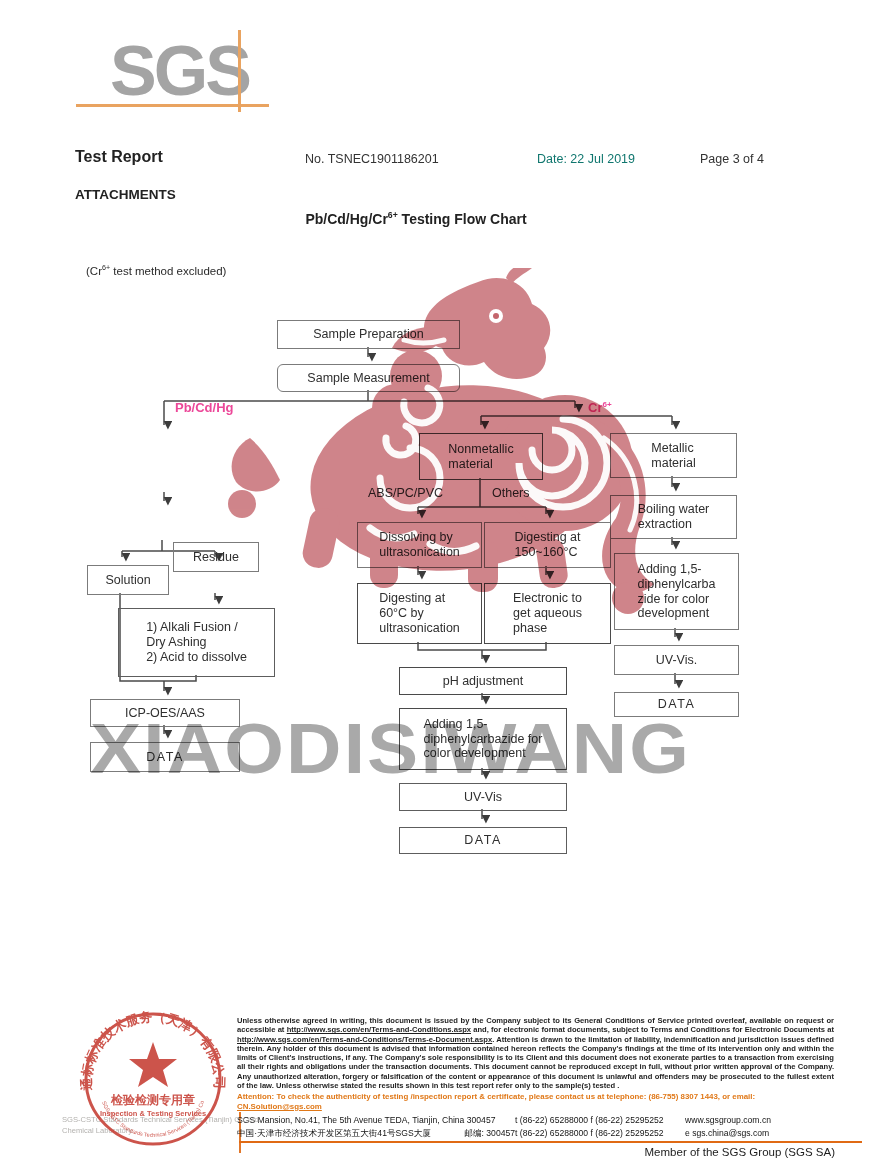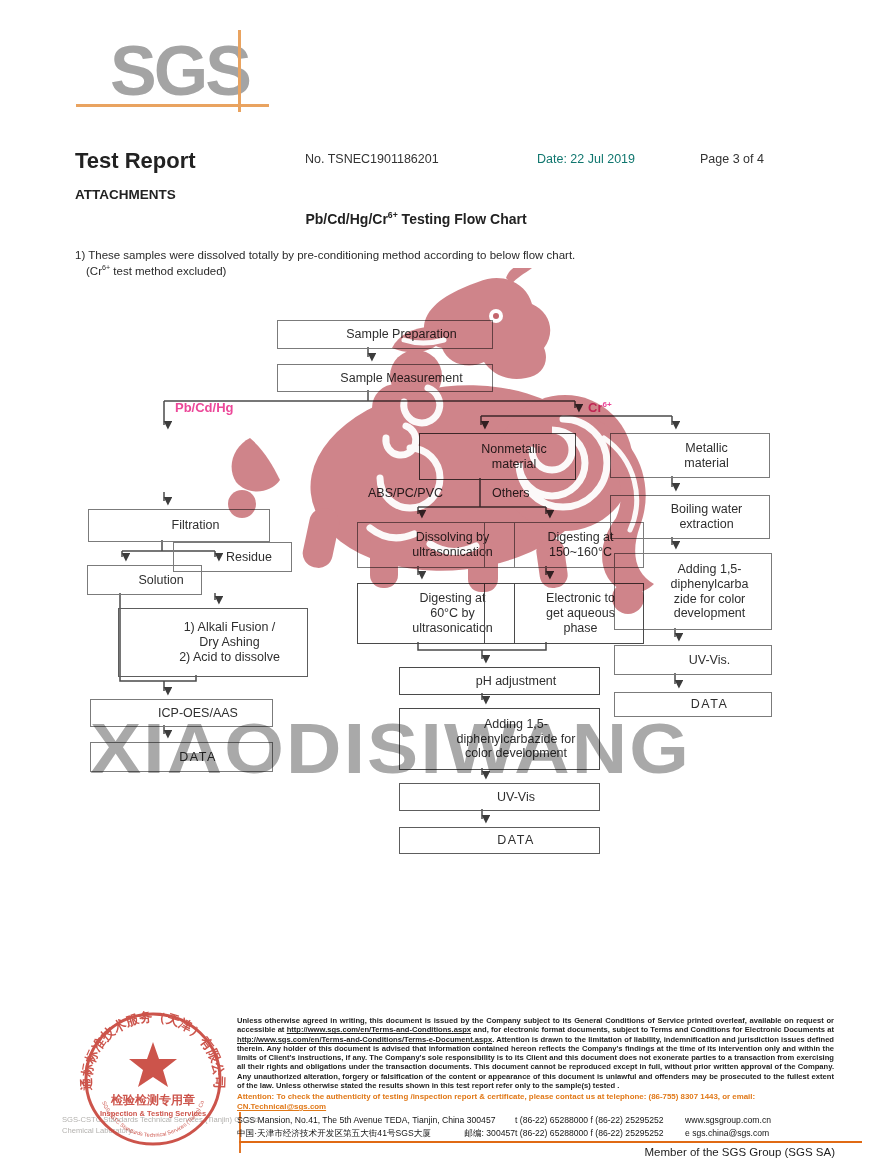--- a/index.html
+++ b/index.html
@@ -3,39 +3,39 @@
 <meta charset="utf-8">
 <style>
   html,body{margin:0;padding:0;background:#e8e8e8;}
   .page{position:relative;width:880px;height:1160px;background:#ffffff;overflow:hidden;
         font-family:"Liberation Sans",sans-serif;color:#1d1d1d;margin:0 auto;}
   
   .logo-text{position:absolute;left:110px;top:36px;font-size:70px;font-weight:bold;
              letter-spacing:-3px;color:#a4a4a4;line-height:1;}
   .logo-vline{position:absolute;left:238px;top:30px;width:3px;height:82px;background:#e9a360;}
   .logo-hline{position:absolute;left:76px;top:104px;width:193px;height:3px;background:#e9a360;}
-  .t-report{position:absolute;left:75px;top:148px;font-size:22px;font-weight:bold;color:#222;}
+  .t-report{position:absolute;left:75px;top:148px;font-size:16px;font-weight:bold;color:#222;}
   .t-no{position:absolute;left:305px;top:152px;font-size:12.5px;color:#333;}
   .t-date{position:absolute;left:537px;top:152px;font-size:12.5px;color:#0f766e;}
   .t-page{position:absolute;left:700px;top:152px;font-size:12.5px;color:#333;}
   .t-attach{position:absolute;left:75px;top:187px;font-size:13.5px;font-weight:bold;color:#222;}
   .t-flowtitle{position:absolute;left:0;top:210px;width:832px;text-align:center;
                font-size:14px;font-weight:bold;color:#222;}
   .t-intro1{position:absolute;left:75px;top:249px;font-size:11.5px;color:#2a2a2a;}
   .t-intro2{position:absolute;left:86px;top:264px;font-size:11.5px;color:#2a2a2a;}
   sup{font-size:62%;}
   
   .chart-svg{position:absolute;left:0;top:0;width:880px;height:900px;z-index:2;}
   .box{position:absolute;display:flex;align-items:center;justify-content:center;
-       text-align:center;border:1.4px solid #7b7b7b;background:transparent;color:#2f2f2f;
-       font-size:12.5px;line-height:1.18;white-space:pre-line;z-index:2;padding-left:33px;}
+       text-align:left;border:1.4px solid #7b7b7b;background:transparent;color:#2f2f2f;
+       font-size:12.5px;line-height:1.18;white-space:pre-line;z-index:2;}
   .box.dark{border-color:#4a4a4a;}
   .box.mid{border-color:#5d5d5d;}
   .b-sprep{left:277px;top:320px;width:181px;height:27px;}
-  .b-smeas{left:277px;top:364px;width:181px;height:26px;}
+  .b-smeas{left:277px;top:364px;width:181px;height:26px;border-radius:6px;}
   .b-acid{left:88px;top:433px;width:147px;height:59px;}
   .b-nonmet{left:419px;top:433px;width:122px;height:45px;}
   .b-met{left:610px;top:433px;width:125px;height:43px;}
   .b-filtr{left:88px;top:509px;width:147px;height:31px;}
   .b-boil{left:610px;top:495px;width:125px;height:42px;}
   .b-dissol{left:357px;top:522px;width:123px;height:44px;}
   .b-dig150{left:484px;top:522px;width:125px;height:44px;}
   .b-solution{left:87px;top:565px;width:80px;height:28px;}
   .b-residue{left:173px;top:542px;width:84px;height:28px;}
   .b-addr{left:614px;top:553px;width:123px;height:75px;}
@@ -91,21 +91,20 @@
   <div class="logo-hline"></div>
 
   <div class="t-report">Test Report</div>
   <div class="t-no">No. TSNEC1901186201</div>
   <div class="t-date">Date: 22 Jul 2019</div>
   <div class="t-page">Page 3 of 4</div>
   <div class="t-attach">ATTACHMENTS</div>
   <div class="t-flowtitle">
     <span>Pb/Cd/Hg/Cr</span><sup>6+</sup><span> Testing Flow Chart</span>
   </div>
-  <div class="t-intro1">1) These samples were dissolved totally by pre-conditioning method according to below flow chart.</div>
   <div class="t-intro2">
     <span>(Cr</span><sup>6+</sup><span> test method excluded)</span>
   </div>
 
   <svg class="chart-svg" viewBox="0 0 880 900">
     <defs>
       <marker id="arr" markerWidth="9" markerHeight="9" refX="4" refY="7.5" orient="auto-start-reverse" markerUnits="userSpaceOnUse" viewBox="0 0 8 8">
         <path d="M0,0 L8,0 L4,8 Z" fill="#3c3c3c" transform="rotate(-90 4 4)"></path>
       </marker>
     </defs>
@@ -150,21 +149,20 @@
   <div class="branch-label l-pbcdhg">Pb/Cd/Hg</div>
   <div class="branch-label l-cr">
     <span>Cr</span><sup>6+</sup>
   </div>
   <div class="box dark b-nonmet">Nonmetallic
 material</div>
   <div class="box b-met">Metallic
 material</div>
   <div class="branch-label l-abs">ABS/PC/PVC</div>
   <div class="branch-label l-others">Others</div>
-  <div class="box b-filtr">Filtration</div>
   <div class="box b-boil">Boiling water
 extraction</div>
   <div class="box b-dissol">Dissolving by
 ultrasonication</div>
   <div class="box b-dig150">Digesting at
 150~160°C</div>
   <div class="box b-solution">Solution</div>
   <div class="box b-residue">Residue</div>
   <div class="box b-addr">Adding 1,5-
 diphenylcarba
@@ -223,21 +221,21 @@
     <circle cx="276" cy="48" r="3" fill="#c4666d"></circle>
   </svg>
 
   <div class="wm-latin">XIAODISIWANG</div>
 
   <div class="footer-block">
     <div class="disclaimer">
       <span>Unless otherwise agreed in writing, this document is issued by the Company subject to its General Conditions of Service printed overleaf, available on request or accessible at </span><span class="link">http://www.sgs.com/en/Terms-and-Conditions.aspx</span><span> and, for electronic format documents, subject to Terms and Conditions for Electronic Documents at </span><span class="link">http://www.sgs.com/en/Terms-and-Conditions/Terms-e-Document.aspx</span><span>. Attention is drawn to the limitation of liability, indemnification and jurisdiction issues defined therein. Any holder of this document is advised that information contained hereon reflects the Company's findings at the time of its intervention only and within the limits of Client's instructions, if any. The Company's sole responsibility is to its Client and this document does not exonerate parties to a transaction from exercising all their rights and obligations under the transaction documents. This document cannot be reproduced except in full, without prior written approval of the Company. Any unauthorized alteration, forgery or falsification of the content or appearance of this document is unlawful and offenders may be prosecuted to the fullest extent of the law. Unless otherwise stated the results shown in this test report refer only to the sample(s) tested .</span>
     </div>
     <div class="attention">
-      <span>Attention: To check the authenticity of testing /inspection report &amp; certificate, please contact us at telephone: (86-755) 8307 1443, or email: </span><span class="link">CN.Technical@sgs.com</span>
+      <span>Attention: To check the authenticity of testing /inspection report &amp; certificate, please contact us at telephone: (86-755) 8307 1443, or email: </span><span class="link">CN.Solution@sgs.com</span>
     </div>
     <div class="addr-row">
       <span class="addr-cell1">SGS Mansion, No.41, The 5th Avenue TEDA, Tianjin, China  300457</span>
       <span class="addr-cell2">t (86-22) 65288000   f (86-22) 25295252</span>
       <span class="addr-cell3">www.sgsgroup.com.cn</span>
     </div>
     <div class="addr-row">
       <span class="addr-cell1">
         <span>中国·天津市经济技术开发区第五大街41号SGS大厦</span>
         <span>邮编: 300457</span>

